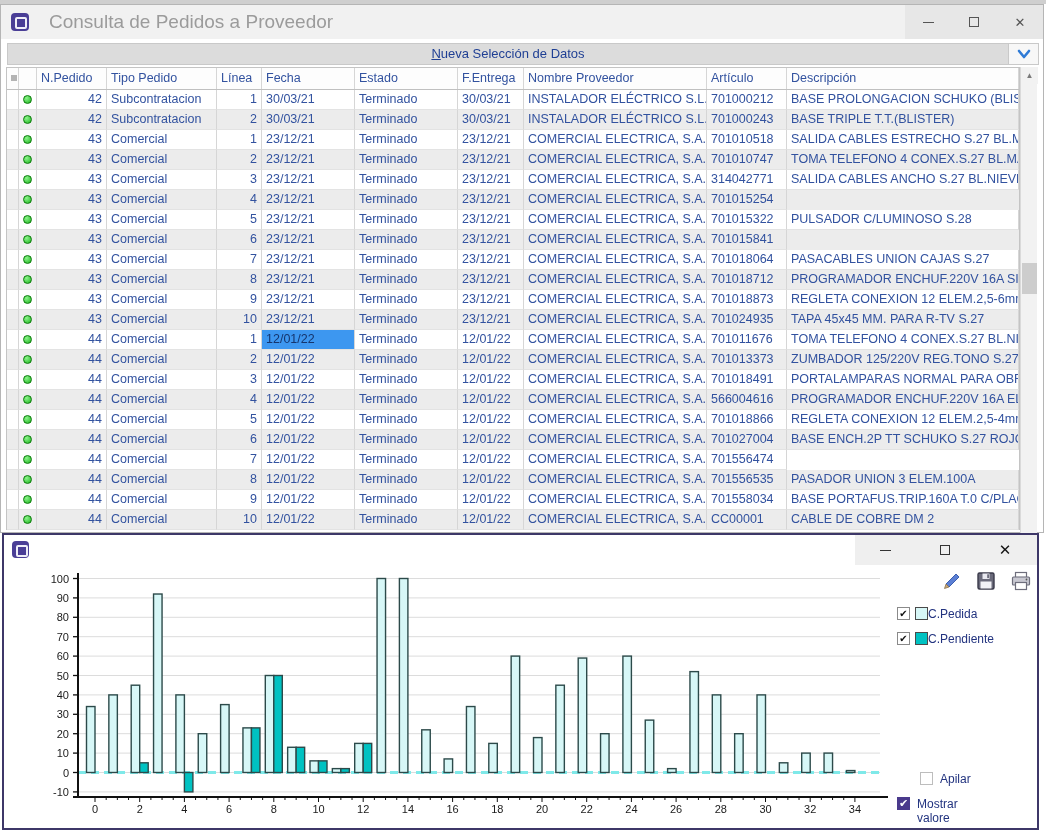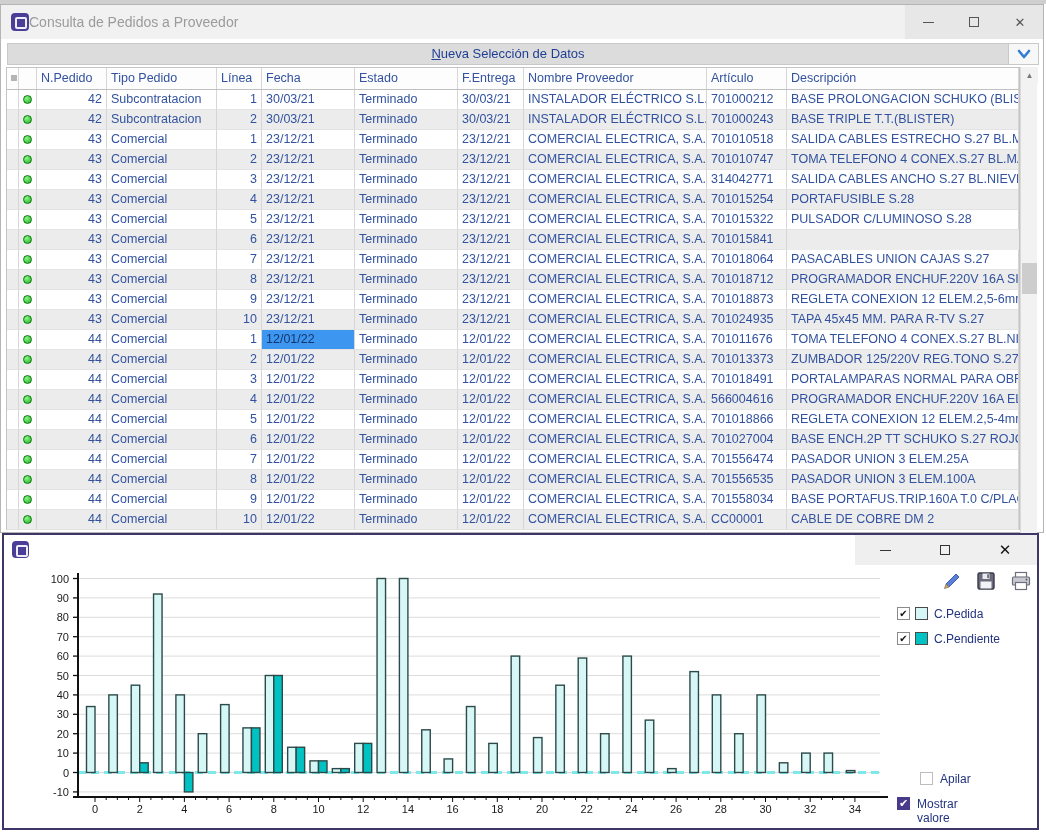--- a/index.html
+++ b/index.html
@@ -4,21 +4,21 @@
 <style>
   * { box-sizing: border-box; margin: 0; padding: 0; }
   html,body { width:1046px; height:835px; background:#fff; font-family:"Liberation Sans", sans-serif; position:relative; overflow:hidden; }
   .frame-strip { position:absolute; left:0; top:0; width:1046px; height:4px; background:#cfcfcf; }
 
   
   .main-window { position:absolute; left:0; top:4px; width:1044px; height:529px; border:1px solid #b5b5b5; background:#fff; }
   .titlebar { position:relative; height:34px; background:#f1f1f1; display:flex; align-items:center; }
   .app-icon { width:18px; height:18px; margin-left:10px; border-radius:4px; background:#4a3e96; position:relative; flex:0 0 auto; }
   .app-icon::after { content:""; position:absolute; left:4px; top:4px; width:8px; height:8px; border:2px solid #efeef8; border-radius:2px; }
-  .title-text { margin-left:0; font-size:14px; color:#9b9b9b;text-align:right; }
+  .title-text { margin-left:20px; font-size:19px; color:#9b9b9b;text-align:right; }
   .win-buttons { position:absolute; right:0; top:0; height:34px; width:138px; background:#e7e7e7; display:flex; }
   .win-btn { width:46px; height:34px; display:flex; align-items:center; justify-content:center; color:#555; font-size:13px; cursor:default; }
   .glyph-min { width:11px; height:1px; background:#555; display:block; }
   .glyph-max { width:10px; height:10px; border:1px solid #555; display:block; }
   .glyph-close { font-size:13px; color:#555; }
 
   .toolbar { position:absolute; left:6px; top:38px; width:1032px; height:22px; background:#dcdcdc; border:1px solid #c9c9c9; display:flex; }
   .toolbar-label { flex:1; text-align:center; line-height:20px; font-size:13px; color:#1f3f94; }
   .toolbar-label u { text-decoration:underline; }
   .toolbar-chevron { width:30px; height:20px; background:#f7f7f7; border-left:1px solid #c9c9c9; display:flex; align-items:center; justify-content:center; }
@@ -52,21 +52,21 @@
   .chart-svg { position:absolute; left:0; top:30px; }
   .chart-tools { position:absolute; top:36px; left:936px; display:flex; gap:13px; }
   .tool { width:22px; height:20px; cursor:pointer; }
 
   .chart-legend { position:absolute; top:66px; left:893px; }
   .legend-row { display:flex; align-items:center; height:25px; }
   .checkbox { width:13px; height:13px; border:1px solid #8a8a8a; background:#fff; font-size:10px; line-height:11px; text-align:center; color:#111; flex:0 0 auto; }
   .checkbox.purple { background:#4a3a8c; border-color:#4a3a8c; color:#fff; font-size:11px; }
   .checkbox.empty { border-color:#bdbdbd; }
   .swatch { width:13px; height:13px; border:1px solid #4a4a4a; margin-left:5px; flex:0 0 auto; }
-  .legend-label { margin-left:6px; font-size:12px; color:#22337f; }
+  .legend-label { font-size:12px; color:#22337f; }
 
   .chart-options { position:absolute; left:0; top:0; }
   .opt-row { position:absolute; display:flex; }
   .opt-label { margin-left:7px; font-size:12px; color:#22337f; }
 </style>
 </head>
 <body>
 
 <div class="frame-strip"></div>
 
@@ -193,21 +193,20 @@
           <div class="dot"></div>
         </div>
         <div class="td num">43</div>
         <div class="td">Comercial</div>
         <div class="td num">4</div>
         <div class="td">23/12/21</div>
         <div class="td">Terminado</div>
         <div class="td">23/12/21</div>
         <div class="td">COMERCIAL ELECTRICA, S.A.</div>
         <div class="td">701015254</div>
-        <div class="td">PORTAFUSIBLE S.28</div>
       </div>
       <div class="tr">
         <div class="td"></div>
         <div class="td">
           <div class="dot"></div>
         </div>
         <div class="td num">43</div>
         <div class="td">Comercial</div>
         <div class="td num">5</div>
         <div class="td">23/12/21</div>
@@ -387,21 +386,20 @@
           <div class="dot"></div>
         </div>
         <div class="td num">44</div>
         <div class="td">Comercial</div>
         <div class="td num">7</div>
         <div class="td">12/01/22</div>
         <div class="td">Terminado</div>
         <div class="td">12/01/22</div>
         <div class="td">COMERCIAL ELECTRICA, S.A.</div>
         <div class="td">701556474</div>
-        <div class="td">PASADOR UNION 3 ELEM.25A</div>
       </div>
       <div class="tr alt">
         <div class="td"></div>
         <div class="td">
           <div class="dot"></div>
         </div>
         <div class="td num">44</div>
         <div class="td">Comercial</div>
         <div class="td num">8</div>
         <div class="td">12/01/22</div>

